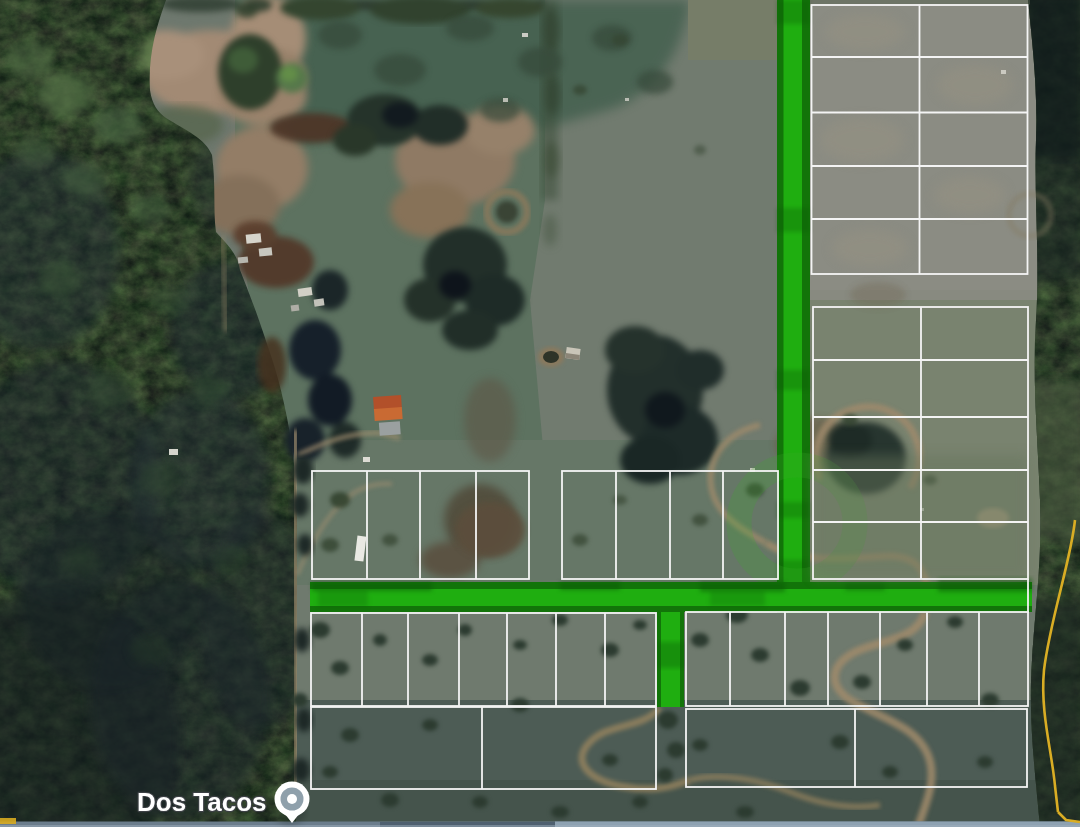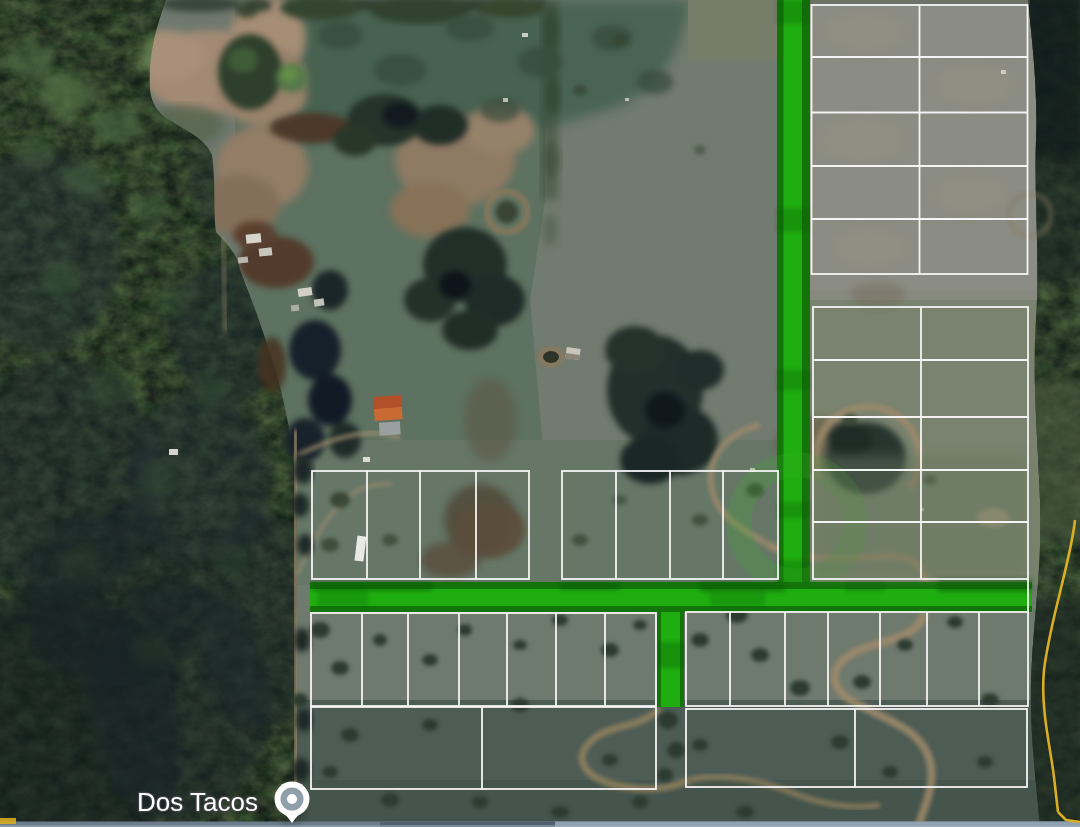--- a/index.html
+++ b/index.html
@@ -1,16 +1,16 @@
 <!DOCTYPE html>
 <html><head>
 <meta charset="utf-8">
 <style>
 html,body{margin:0;padding:0;background:#6e786e;font-family:"Liberation Sans",sans-serif;}
-#wrap{position:relative;width:1080px;height:827px;overflow:hidden;}
+#wrap{position:relative;width:1080px;height:827px;overflow:hidden;font-weight:bold;}
 svg{display:block;}
 </style>
 </head>
 <body>
 <div id="wrap">
 <svg width="1080" height="827" viewBox="0 0 1080 827" xmlns="http://www.w3.org/2000/svg">
 <defs>
   <filter id="grain" color-interpolation-filters="sRGB" x="0%" y="0%" width="100%" height="100%">
     <feTurbulence type="fractalNoise" baseFrequency="0.45" numOctaves="2" seed="11" result="n"></feTurbulence>
     <feColorMatrix in="n" type="matrix" values="0 0 0 0 0.5  0 0 0 0 0.5  0 0 0 0 0.5  0.9 0.9 0.9 0 0"></feColorMatrix>

